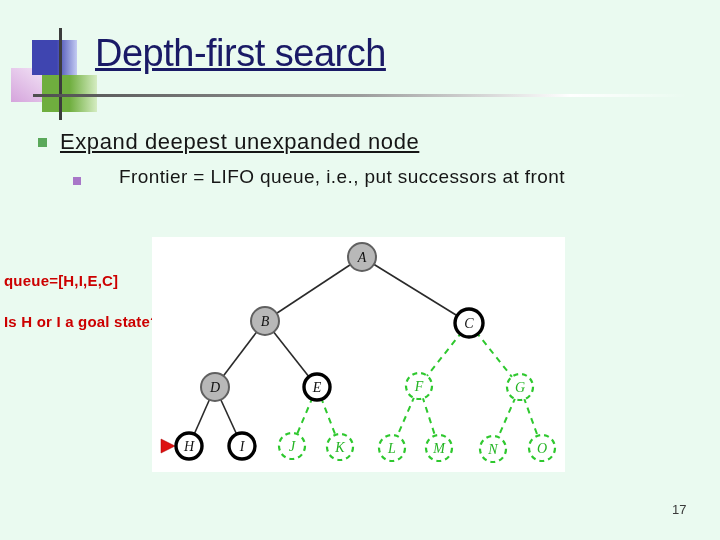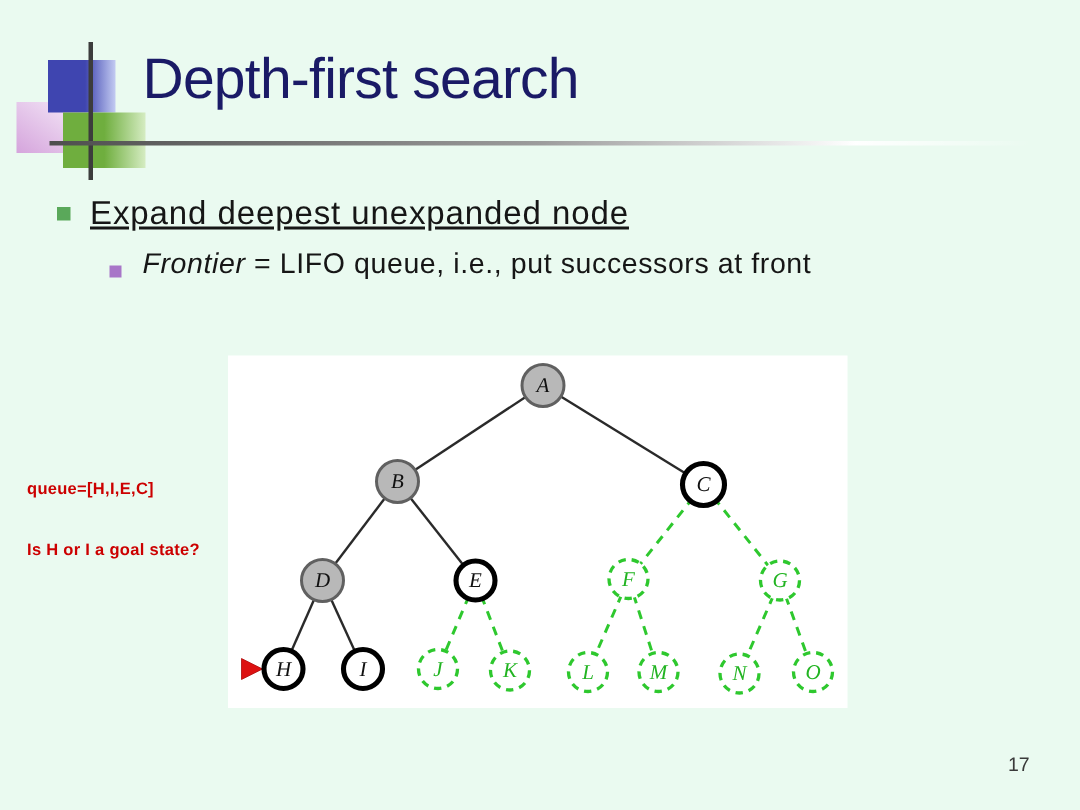--- a/index.html
+++ b/index.html
@@ -17,29 +17,30 @@
   .deco-green{left:42px;top:75px;width:55px;height:37px;
     background:linear-gradient(to right,#6fae3e 50%,#d5ecc2);}
   .deco-vline{left:59px;top:28px;width:3px;height:92px;background:#3c3c3c;}
   .title-rule{position:absolute;left:33px;top:94px;width:655px;height:3px;
     background:linear-gradient(to right,#4e4e4e,#9c9c9c 50%,#ffffff 82%,rgba(255,255,255,0));}
   
   .slide-title{
     position:absolute;left:95px;top:33px;
     font-size:38px;letter-spacing:-0.5px;color:#1a1a66;line-height:1.1;
     white-space:nowrap;
+    text-decoration:underline;
   }
   
   .bullet-sq1{position:absolute;left:38px;top:138px;width:9px;height:9px;background:#5aa85a;}
   .bullet1-text{position:absolute;left:60px;top:129px;font-size:22px;letter-spacing:0.6px;color:#161616;white-space:nowrap;text-decoration:underline;}
   .bullet-sq2{position:absolute;left:73px;top:177px;width:8px;height:8px;background:#a876c8;}
   .bullet2-text{position:absolute;left:95px;top:166px;font-size:19px;letter-spacing:0.4px;color:#161616;white-space:nowrap;}
-  .italic{font-style:italic;}
+  .italic{margin-left:24px;}
   
-  .red-note{position:absolute;left:18px;font-weight:bold;font-size:11px;color:#cc0000;white-space:nowrap;letter-spacing:0.2px;margin-top:48px;}
+  .red-note{position:absolute;left:4px;font-weight:bold;font-size:15px;color:#cc0000;white-space:nowrap;letter-spacing:0.2px;}
   .red-note.q{top:272px;}
   .red-note.goal{top:313px;}
   
   .diagram-box{position:absolute;left:152px;top:237px;width:413px;height:235px;background:#ffffff;}
   .diagram-box svg{display:block;width:413px;height:235px;}
   
   .edge-solid{stroke:#2a2a2a;stroke-width:1.6;}
   .edge-dashed{stroke:#2ec82e;stroke-width:2;stroke-dasharray:6 5;fill:none;}
   .node-expanded{fill:#b8b8b8;stroke:#606060;stroke-width:2;}
   .node-frontier{fill:#ffffff;stroke:#000000;stroke-width:3.4;}

